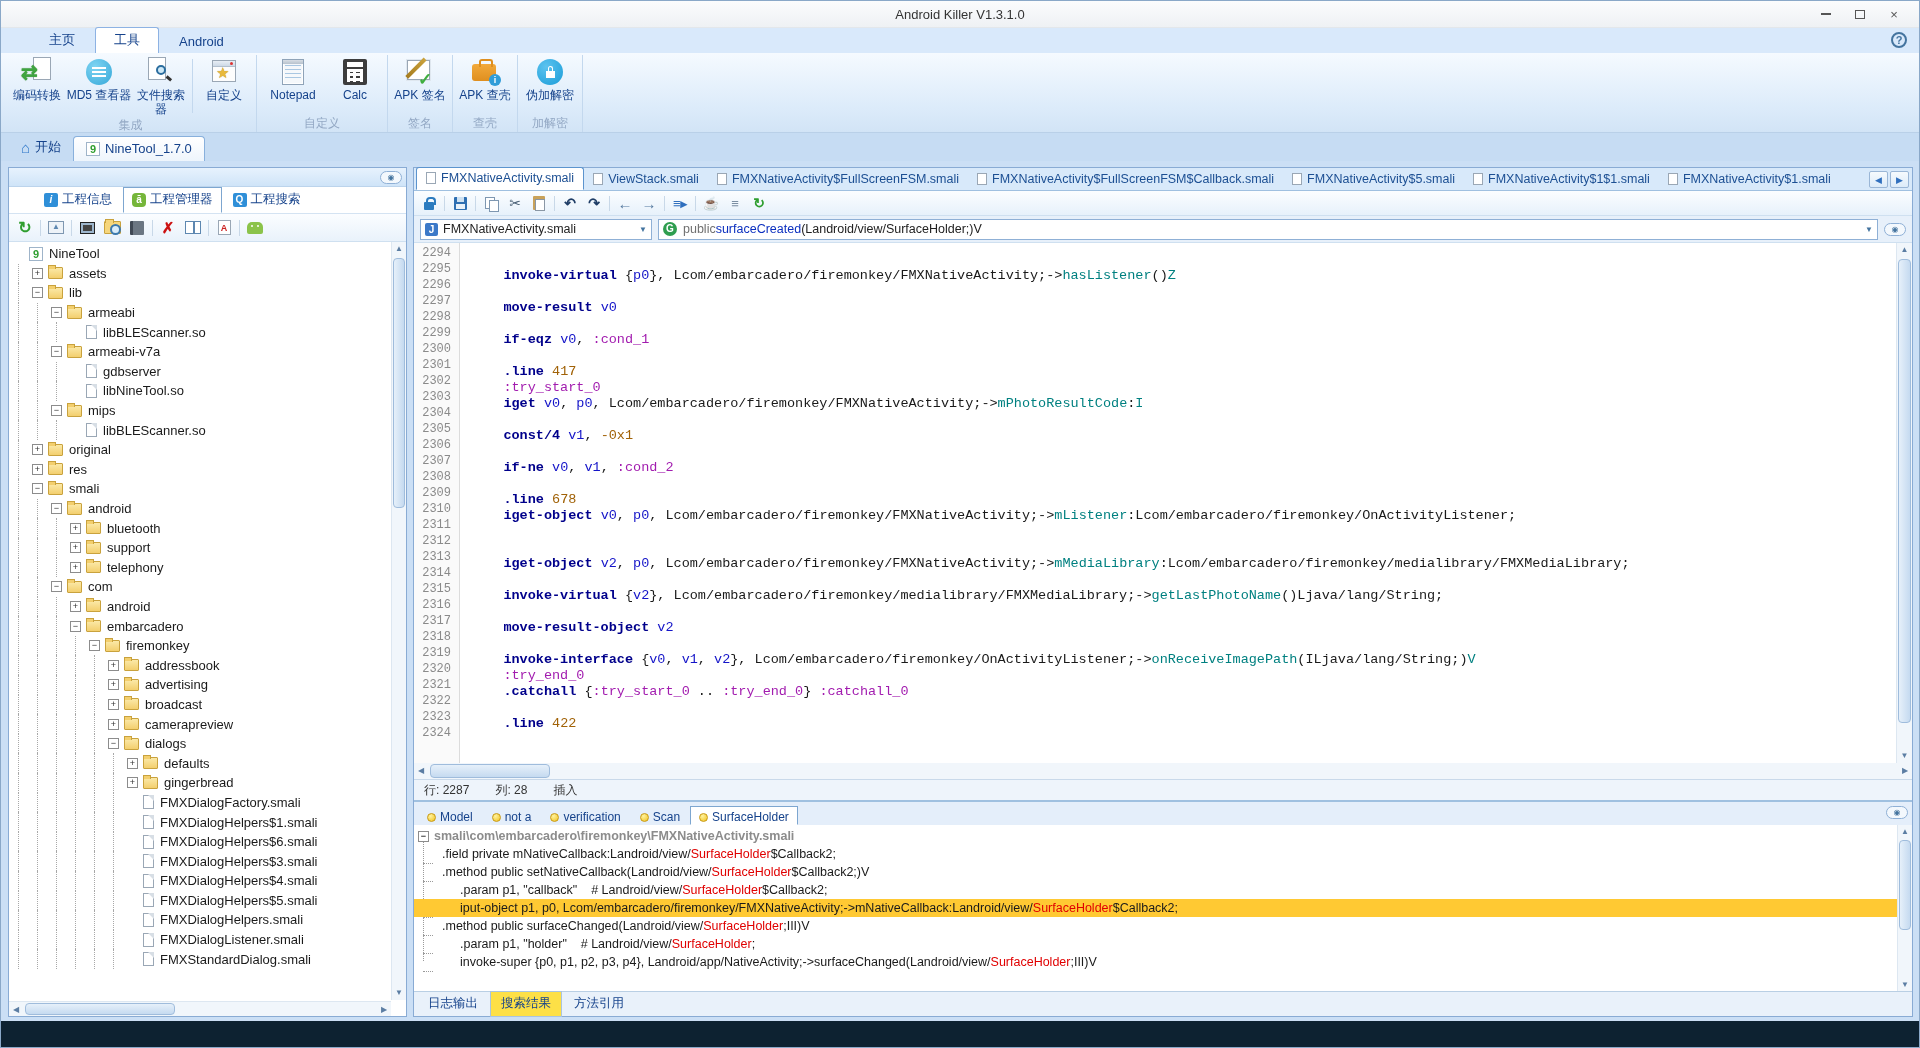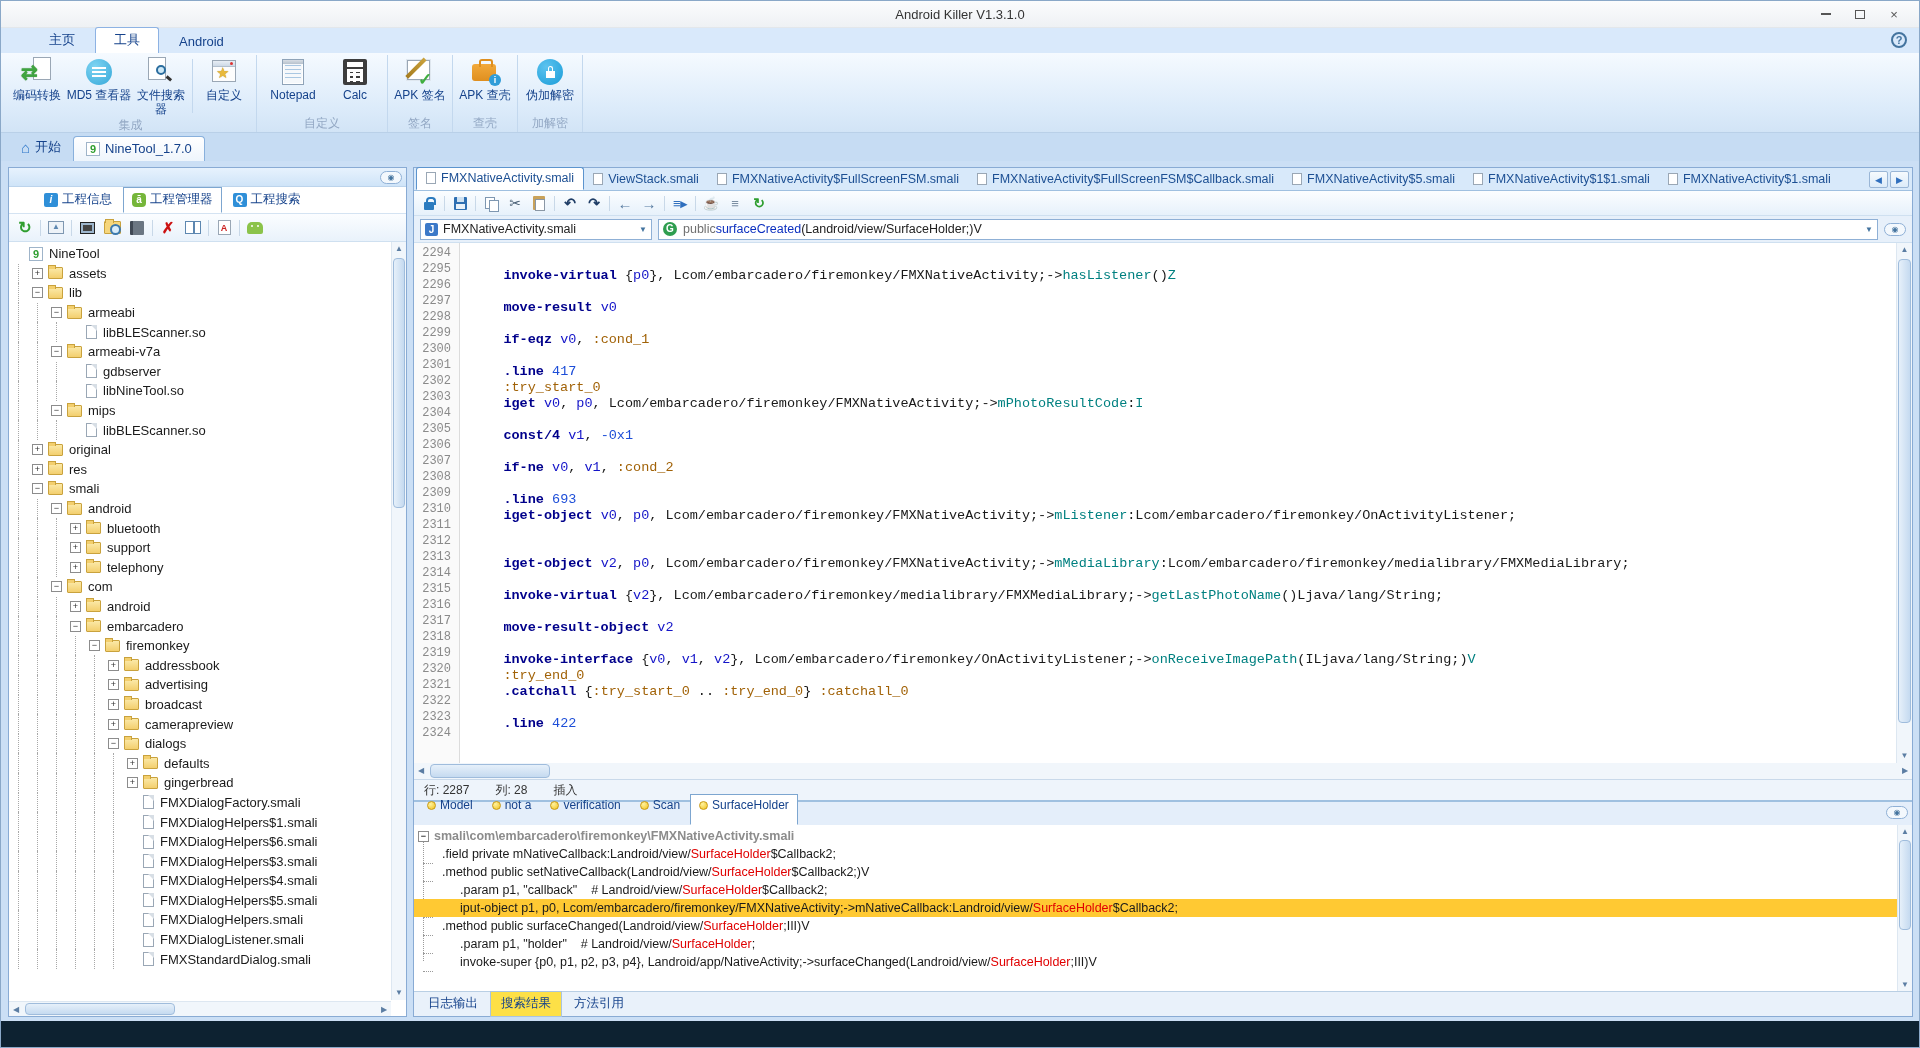--- a/index.html
+++ b/index.html
@@ -166,32 +166,32 @@
   .m-suffix { color:#222; }
 
   
   .code-wrap { flex:1; position:relative; background:#fff; overflow:hidden; min-height:0; }
   .gutter { position:absolute; left:0; top:0; bottom:0; width:46px; background:#fafafa; border-right:1px solid #dcdcdc; padding-top:3px; }
   .gnum { height:16px; font:12px "Liberation Mono",monospace; color:#8a8a8a; text-align:right; padding-right:8px; }
   .code-lines { position:absolute; left:47px; top:0; right:16px; bottom:0; padding:9px 0 0 10px; overflow:hidden; }
   .code-line { height:16px; font:13.5px/16px "Liberation Mono",monospace; white-space:pre; color:#1a1a1a; }
   .c-k { color:#00008b; font-weight:bold; }
   .c-r { color:#1414c8; }
-  .c-l { color:#a16207; }
+  .c-l { color:#a21caf; }
   .c-m { color:#008080; }
-  .c-n { color:#1d4ed8; }
+  .c-n { color:#a16207; }
   .c-p { color:#1a1a1a; }
   .code-vscroll { position:absolute; right:0; top:0; bottom:0; width:16px; background:#f1f6fb; border-left:1px solid #dde7f1; }
   .code-hscroll-row { height:16px; position:relative; background:#f1f6fb; border-top:1px solid #dde7f1; }
   .status-row { height:21px; background:#eef4fb; border-top:1px solid #c9d9ea; display:flex; align-items:center; font-size:12px; color:#333; gap:26px; padding-left:10px; }
 
   
   .results { height:216px; border-top:2px solid #9fc0e0; display:flex; flex-direction:column; background:#fff; }
   .search-tabs { height:23px; background:#e4eefa; display:flex; align-items:flex-end; padding-left:4px; gap:1px; position:relative; }
-  .stab { display:flex; align-items:center; gap:4px; padding:3px 8px 12px; font-size:12px; color:#15428b; border:1px solid transparent; }
+  .stab { display:flex; align-items:center; gap:4px; padding:3px 8px 0; font-size:12px; color:#15428b; border:1px solid transparent; }
   .stab.active { background:#fff; border:1px solid #7da6d0; border-bottom-color:#fff; }
   .bulb { width:9px; height:9px; border-radius:50%; background:radial-gradient(circle at 35% 30%,#fff3a0,#f2c21d); border:1px solid #c89a14; flex:none; }
   .stab-eye { position:absolute; right:4px; top:4px; }
   .results-body { flex:1; position:relative; overflow:hidden; }
   .rrows { position:absolute; left:0; top:2px; right:15px; }
   .rrow { height:18px; display:flex; align-items:center; font-size:12.5px; color:#1a1a1a; white-space:pre; position:relative; }
   .rrow.header { color:#8c8c8c; font-weight:bold; }
   .rrow.hl { background:#ffc933; }
   .rbox { width:11px; height:11px; border:1px solid #8c8c8c; background:#fff; font-size:9px; line-height:9px; text-align:center; color:#333; margin:0 5px 0 4px; flex:none; }
   .rdash { flex:none; position:relative; }
@@ -867,21 +867,21 @@
             <div class="code-line"><span class="c-k">    if-eqz</span><span class="c-p"> </span><span class="c-r">v0</span><span class="c-p">, </span><span class="c-l">:cond_1</span></div>
             <div class="code-line">&nbsp;</div>
             <div class="code-line"><span class="c-k">    .line</span><span class="c-p"> </span><span class="c-n">417</span></div>
             <div class="code-line"><span class="c-p">    </span><span class="c-l">:try_start_0</span></div>
             <div class="code-line"><span class="c-k">    iget</span><span class="c-p"> </span><span class="c-r">v0</span><span class="c-p">, </span><span class="c-r">p0</span><span class="c-p">, Lcom/embarcadero/firemonkey/FMXNativeActivity;-&gt;</span><span class="c-m">mPhotoResultCode</span><span class="c-p">:</span><span class="c-m">I</span></div>
             <div class="code-line">&nbsp;</div>
             <div class="code-line"><span class="c-k">    const/4</span><span class="c-p"> </span><span class="c-r">v1</span><span class="c-p">, </span><span class="c-n">-0x1</span></div>
             <div class="code-line">&nbsp;</div>
             <div class="code-line"><span class="c-k">    if-ne</span><span class="c-p"> </span><span class="c-r">v0</span><span class="c-p">, </span><span class="c-r">v1</span><span class="c-p">, </span><span class="c-l">:cond_2</span></div>
             <div class="code-line">&nbsp;</div>
-            <div class="code-line"><span class="c-k">    .line</span><span class="c-p"> </span><span class="c-n">693</span></div>
+            <div class="code-line"><span class="c-k">    .line</span><span class="c-p"> </span><span class="c-n">678</span></div>
             <div class="code-line"><span class="c-k">    iget-object</span><span class="c-p"> </span><span class="c-r">v0</span><span class="c-p">, </span><span class="c-r">p0</span><span class="c-p">, Lcom/embarcadero/firemonkey/FMXNativeActivity;-&gt;</span><span class="c-m">mListener</span><span class="c-p">:Lcom/embarcadero/firemonkey/OnActivityListener;</span></div>
             <div class="code-line">&nbsp;</div>
             <div class="code-line">&nbsp;</div>
             <div class="code-line"><span class="c-k">    iget-object</span><span class="c-p"> </span><span class="c-r">v2</span><span class="c-p">, </span><span class="c-r">p0</span><span class="c-p">, Lcom/embarcadero/firemonkey/FMXNativeActivity;-&gt;</span><span class="c-m">mMediaLibrary</span><span class="c-p">:Lcom/embarcadero/firemonkey/medialibrary/FMXMediaLibrary;</span></div>
             <div class="code-line">&nbsp;</div>
             <div class="code-line"><span class="c-k">    invoke-virtual</span><span class="c-p"> {</span><span class="c-r">v2</span><span class="c-p">}, Lcom/embarcadero/firemonkey/medialibrary/FMXMediaLibrary;-&gt;</span><span class="c-m">getLastPhotoName</span><span class="c-p">()Ljava/lang/String;</span></div>
             <div class="code-line">&nbsp;</div>
             <div class="code-line"><span class="c-k">    move-result-object</span><span class="c-p"> </span><span class="c-r">v2</span></div>
             <div class="code-line">&nbsp;</div>
             <div class="code-line"><span class="c-k">    invoke-interface</span><span class="c-p"> {</span><span class="c-r">v0</span><span class="c-p">, </span><span class="c-r">v1</span><span class="c-p">, </span><span class="c-r">v2</span><span class="c-p">}, Lcom/embarcadero/firemonkey/OnActivityListener;-&gt;</span><span class="c-m">onReceiveImagePath</span><span class="c-p">(ILjava/lang/String;)</span><span class="c-m">V</span></div>

